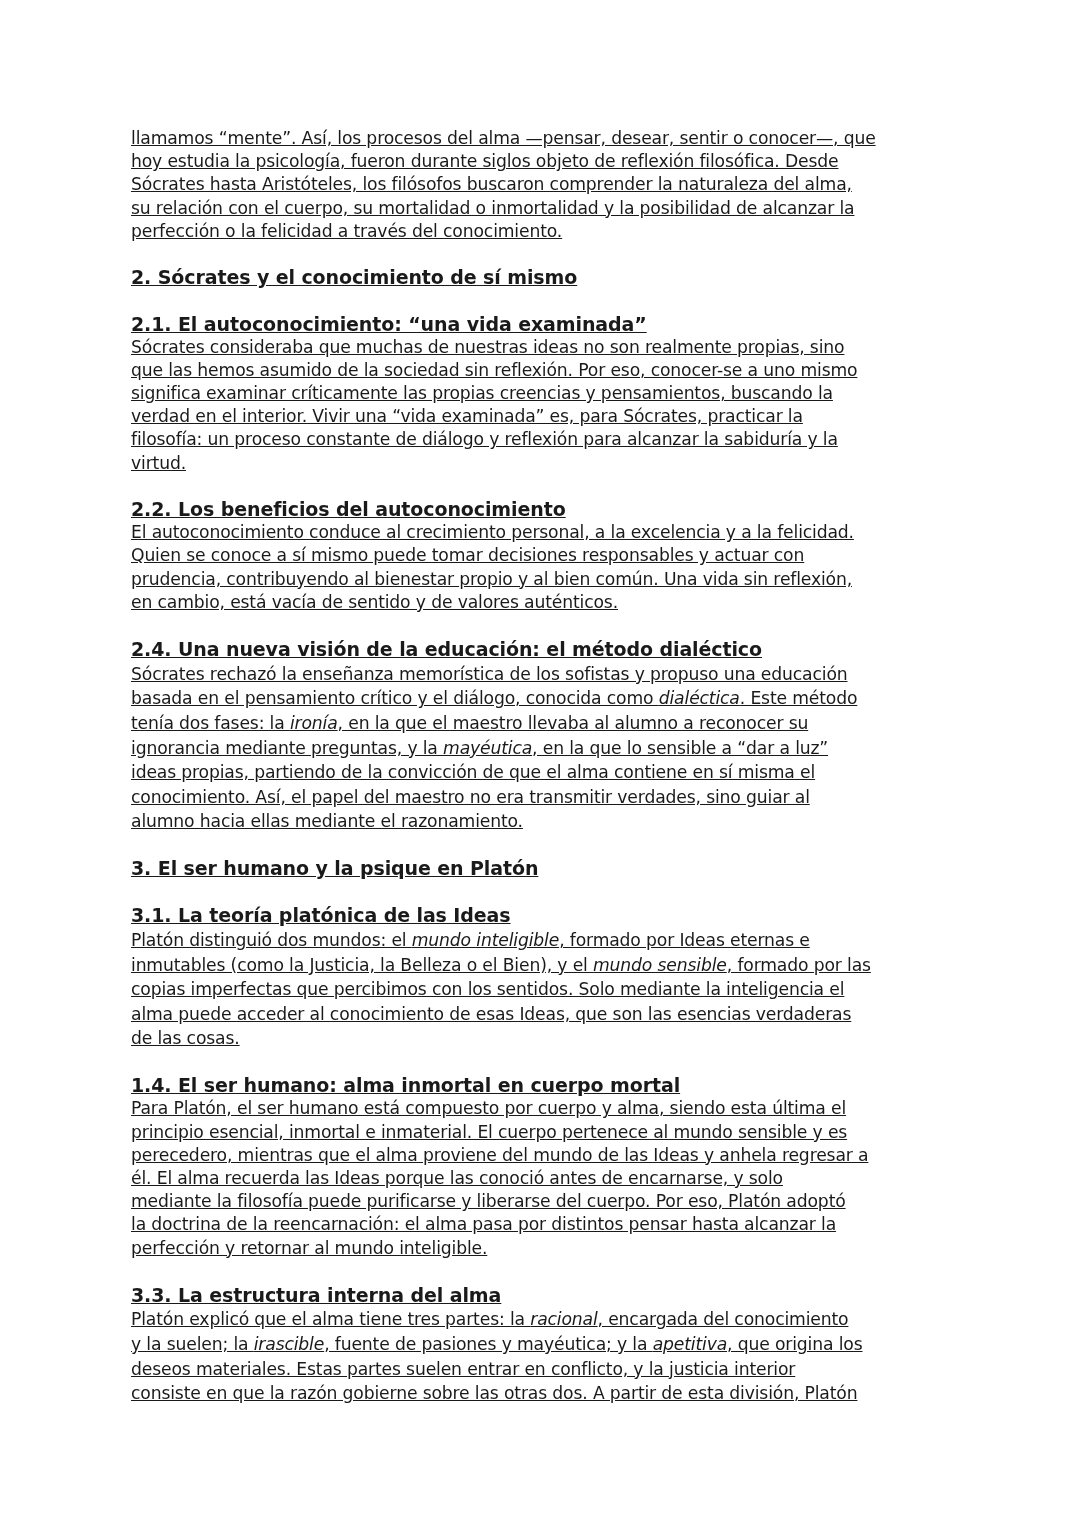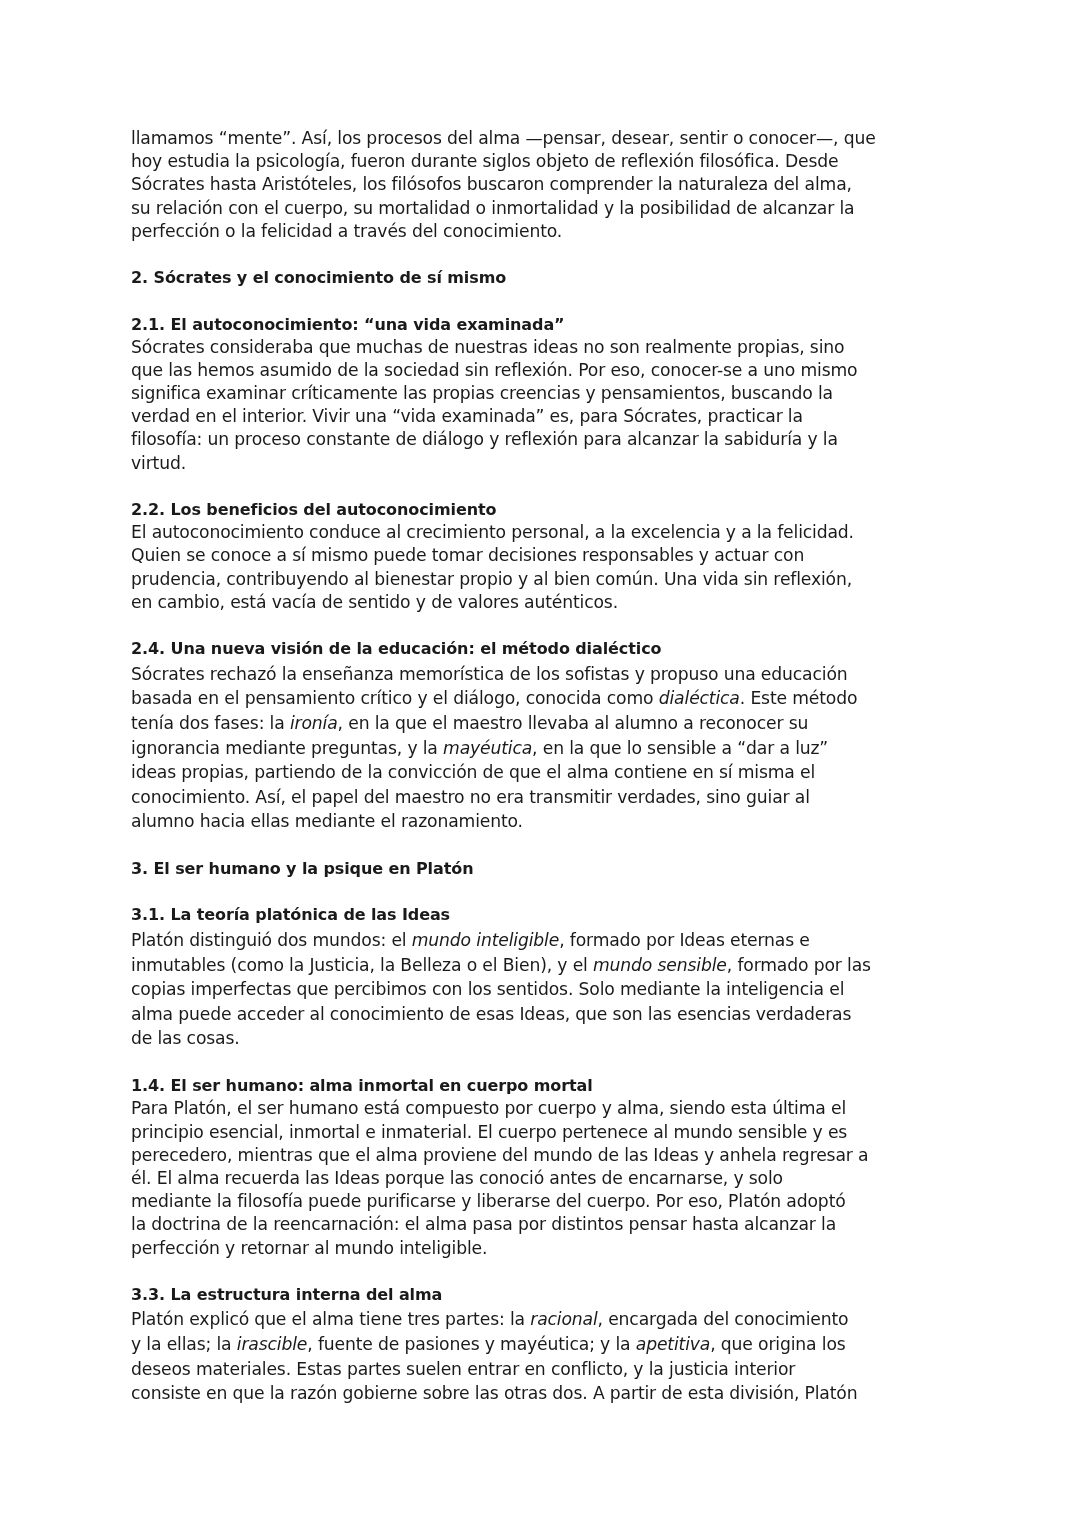--- a/index.html
+++ b/index.html
@@ -13,32 +13,33 @@
       position: relative;
       overflow: hidden;
       font-family: "DejaVu Sans", sans-serif;
       color: #1a1a1a;
     }
     .page {
       position: absolute;
       left: 131px;
       top: 127px;
       width: 830px;
+      text-decoration: underline;
     }
     .line {
       display: block;
       font-size: 17.2px;
       line-height: 23.2px;
       height: 23.2px;
       white-space: nowrap;
       letter-spacing: -0.15px;
     }
     .heading {
       font-weight: bold;
-      font-size: 16px;
+      font-size: 19px;
       letter-spacing: -0.1px;
     }
     .gap {
       display: block;
       height: 23.2px;
     }
     .block { display: block; }
     em { font-style: italic; }
     .tight .line { line-height: 24.6px; height: 24.6px; }
   </style>
@@ -120,18 +121,18 @@
     <span class="line">mediante la filosofía puede purificarse y liberarse del cuerpo. Por eso, Platón adoptó</span>
     <span class="line">la doctrina de la reencarnación: el alma pasa por distintos pensar hasta alcanzar la</span>
     <span class="line">perfección y retornar al mundo inteligible.</span>
   </div>
 
   <span class="gap"></span>
 
   <div class="block tight">
     <span class="line heading">3.3. La estructura interna del alma</span>
     <span class="line"><span> Platón explicó que el alma tiene tres partes: la </span><em>racional</em><span>, encargada del conocimiento</span></span>
-    <span class="line"><span>y la ellas; la </span><em>irascible</em><span>, fuente de pasiones y mayéutica; y la </span><em>apetitiva</em><span>, que origina los</span></span>
+    <span class="line"><span>y la suelen; la </span><em>irascible</em><span>, fuente de pasiones y mayéutica; y la </span><em>apetitiva</em><span>, que origina los</span></span>
     <span class="line">deseos materiales. Estas partes suelen entrar en conflicto, y la justicia interior</span>
     <span class="line">consiste en que la razón gobierne sobre las otras dos. A partir de esta división, Platón</span>
   </div>
 
 </div>
 
 </body></html>

